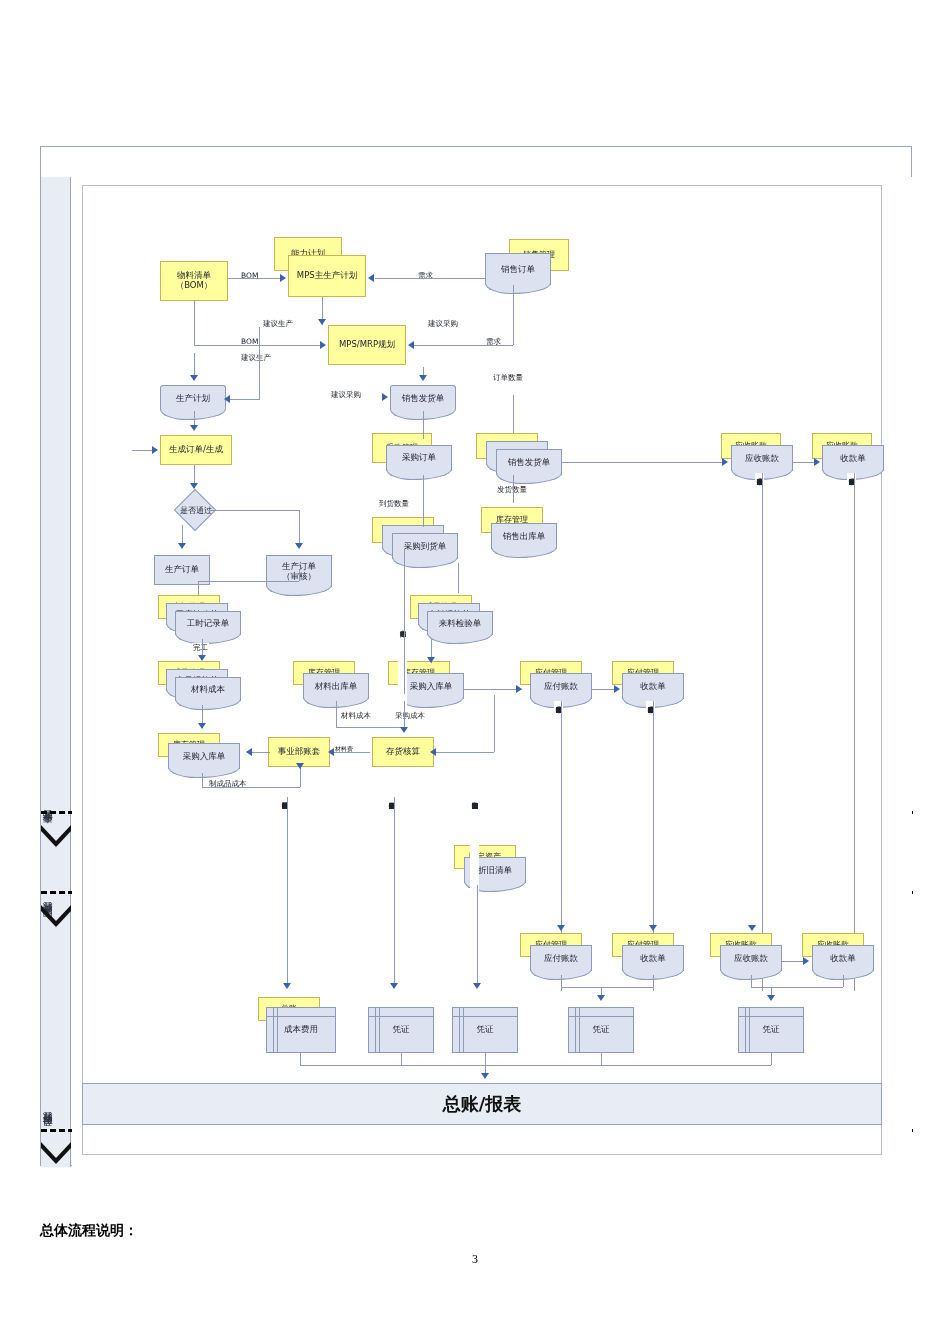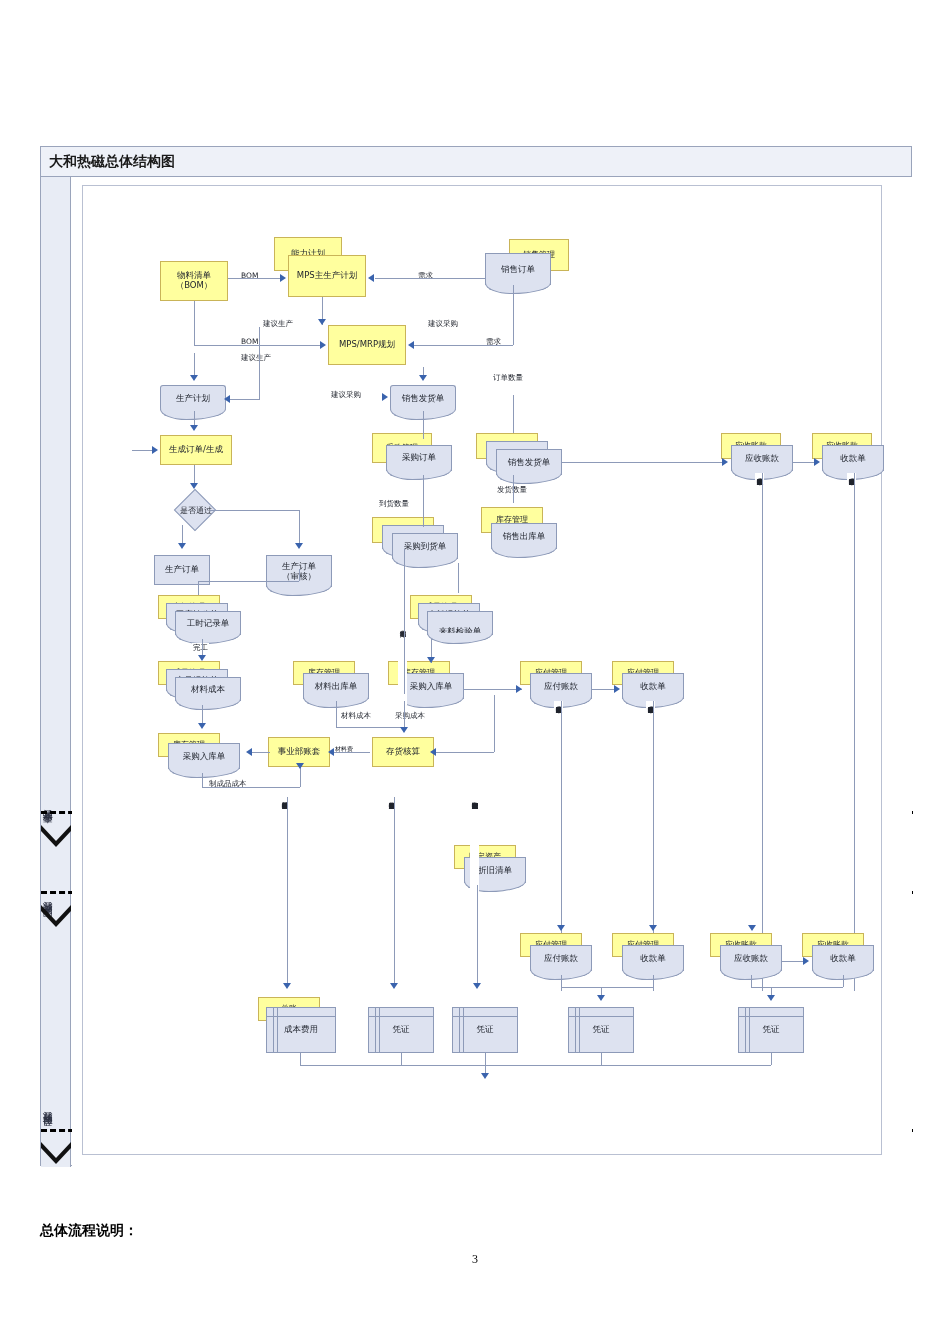--- a/index.html
+++ b/index.html
@@ -123,23 +123,20 @@
   }
 </style>
 </head>
 <body>
 
 <div class="page">
 
 
   <div class="diagram-frame">
 
-    <div class="diagram-title-bar">
-      <div class="diagram-title">大和热磁总体结构图</div>
-    </div>
 
     <div class="lane-col">
       <div class="lane-label" style="top:600px;height:105px;">事业部账套</div>
       <div class="lane-label" style="top:690px;height:110px;">固定资产账套</div>
       <div class="lane-label" style="top:900px;height:110px;">公司财务账套</div>
 
       <svg class="lane-chevron" style="top:648px;" viewBox="0 0 30 22">
         <path d="M0 0 L15 16 L30 0 L30 6 L15 22 L0 6 Z" fill="#111"></path>
       </svg>
       <svg class="lane-chevron" style="top:728px;" viewBox="0 0 30 22">
@@ -305,21 +302,21 @@
         <div class="node" style="left:0;top:0;width:100%;height:100%;background:transparent;border:none;">材料成本</div>
       </div>
       <div class="ln lnv" style="left:130px;top:462px;height:20px;"></div>
       <div class="arr arr-d" style="left:126px;top:478px;"></div>
 
       <div class="node tag" style="left:338px;top:418px;width:62px;height:24px;">质量管理</div>
       <div class="docshape" style="left:346px;top:426px;width:62px;height:22px;">
         <div class="node" style="left:0;top:0;width:100%;height:100%;background:transparent;border:none;">来料报检单</div>
       </div>
       <div class="docshape" style="left:355px;top:434px;width:66px;height:24px;">
-        <div class="node" style="left:0;top:8px;width:100%;height:100%;background:transparent;border:none;">来料检验单</div>
+        <div class="node" style="left:0;top:0;width:100%;height:100%;background:transparent;border:none;">来料检验单</div>
       </div>
       <div class="ln lnv" style="left:386px;top:386px;height:30px;"></div>
 
       <div class="node tag" style="left:221px;top:484px;width:62px;height:24px;">库存管理</div>
       <div class="docshape" style="left:231px;top:496px;width:66px;height:26px;">
         <div class="node" style="left:0;top:0;width:100%;height:100%;background:transparent;border:none;">材料出库单</div>
       </div>
 
       <div class="node tag" style="left:316px;top:484px;width:62px;height:24px;">库存管理</div>
       <div class="docshape" style="left:326px;top:496px;width:66px;height:26px;">
@@ -465,20 +462,21 @@
 
       <div class="ln lnv" style="left:228px;top:876px;height:12px;"></div>
       <div class="ln lnh" style="left:228px;top:888px;width:471px;"></div>
       <div class="ln lnv" style="left:329px;top:876px;height:12px;"></div>
       <div class="ln lnv" style="left:413px;top:876px;height:12px;"></div>
       <div class="ln lnv" style="left:529px;top:876px;height:12px;"></div>
       <div class="ln lnv" style="left:699px;top:876px;height:12px;"></div>
       <div class="ln lnv" style="left:413px;top:888px;height:12px;"></div>
       <div class="arr arr-d" style="left:409px;top:896px;"></div>
 
+      <div class="banner" style="left:10px;top:906px;width:800px;height:42px;">总账/报表</div>
 
     </div>
   </div>
 
   <div class="footer-note">总体流程说明：</div>
   <div class="page-num">3</div>
 
 </div>
 
 </body></html>

